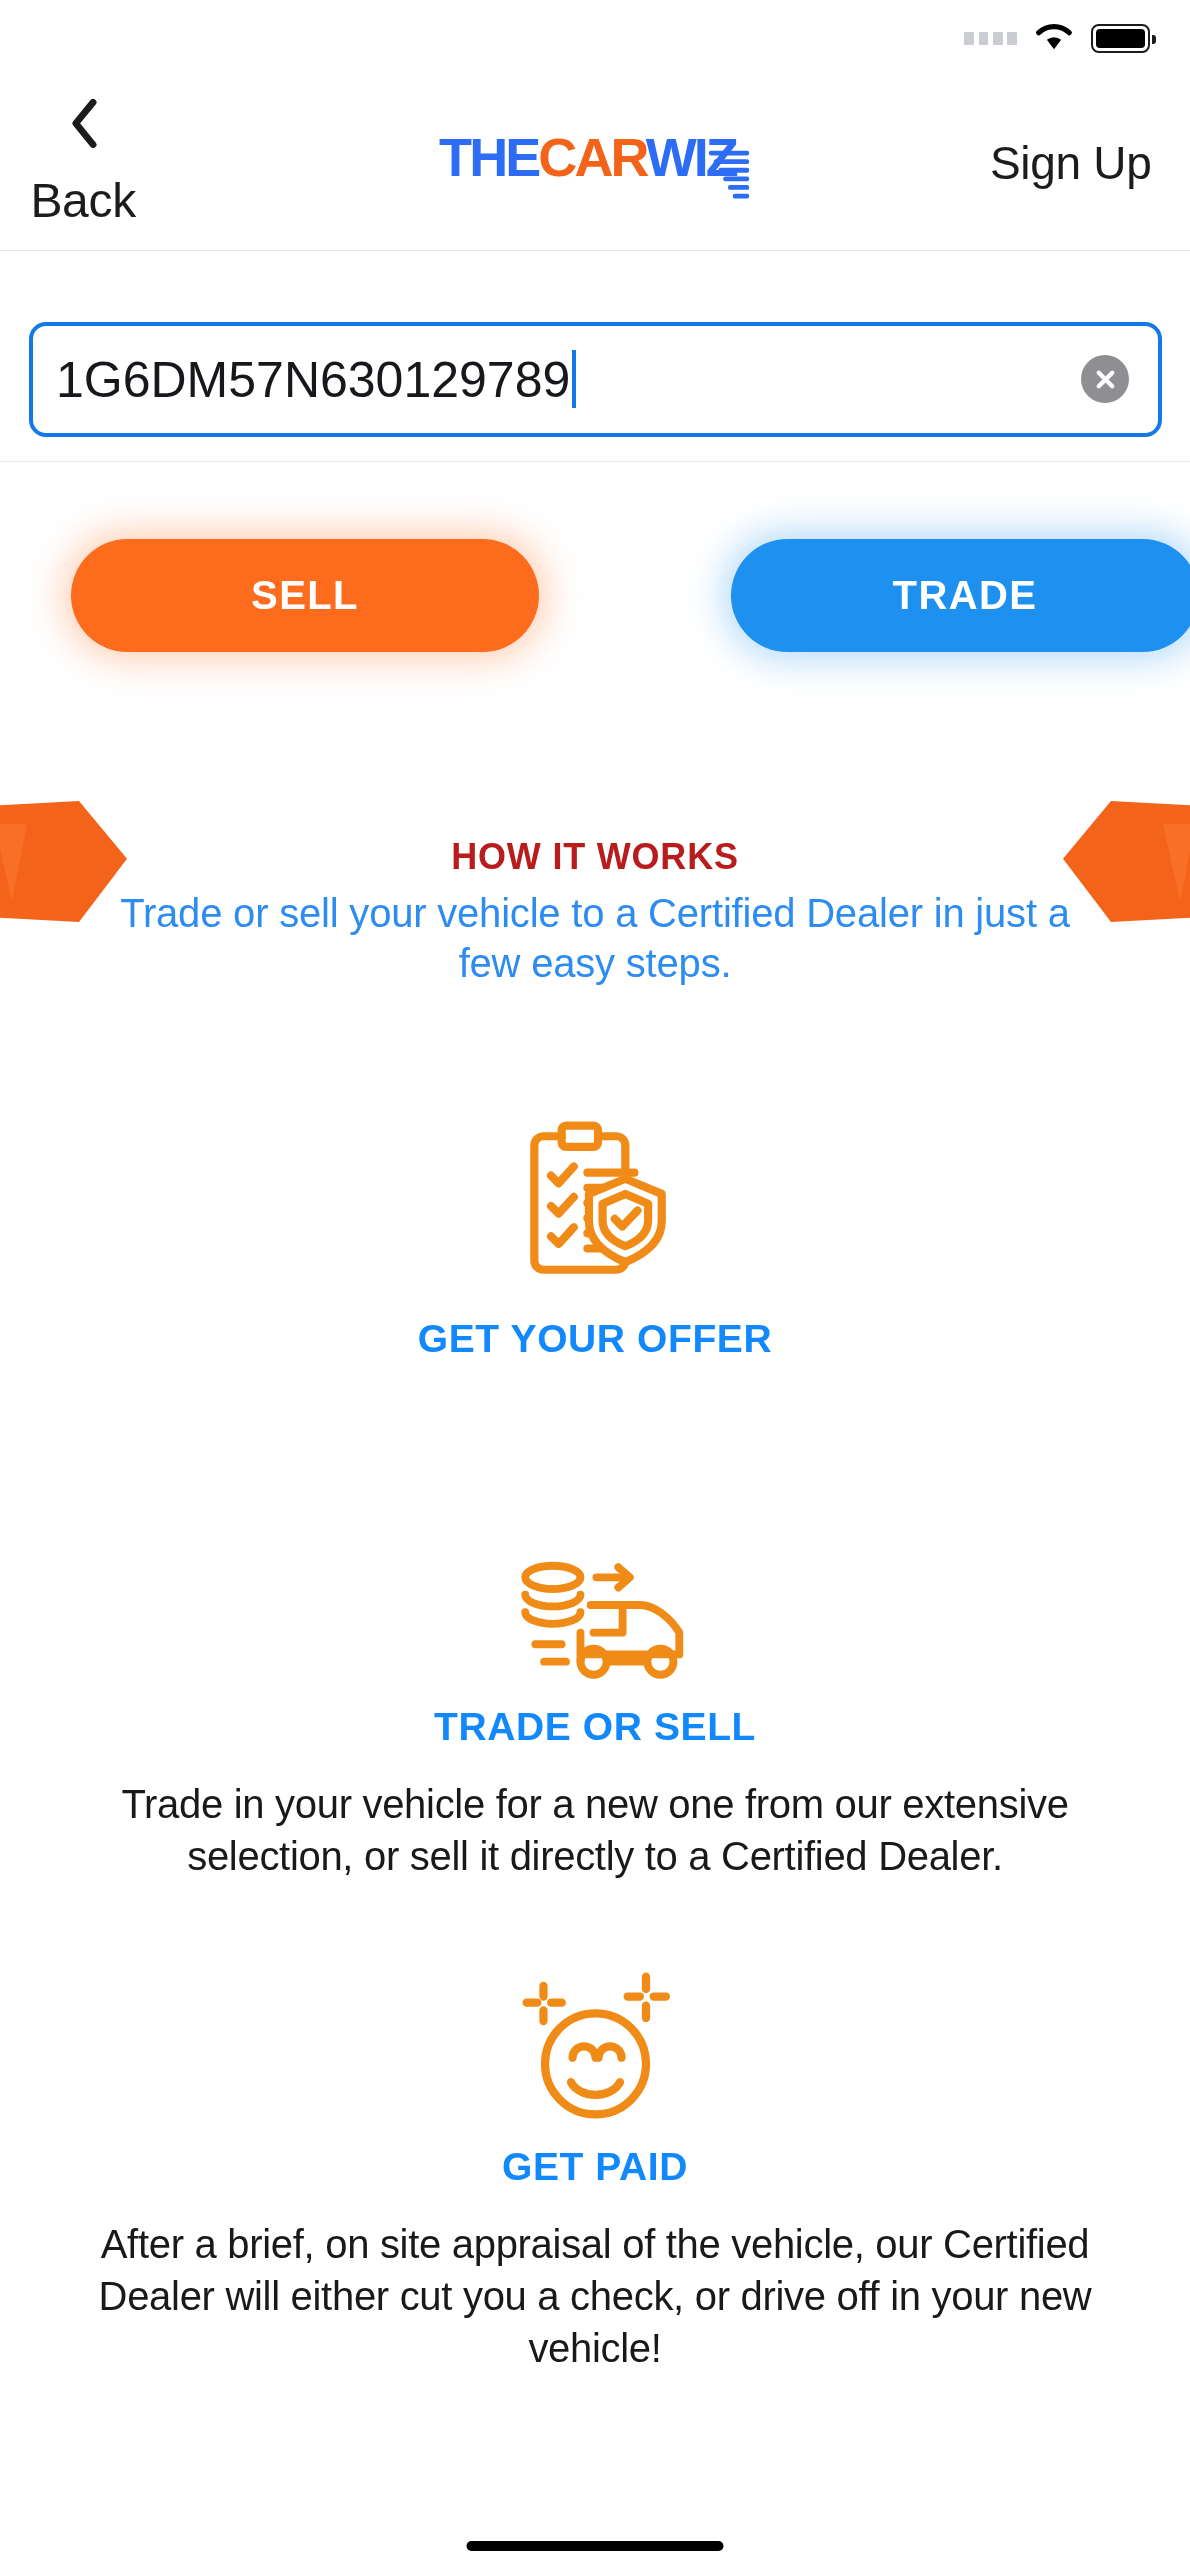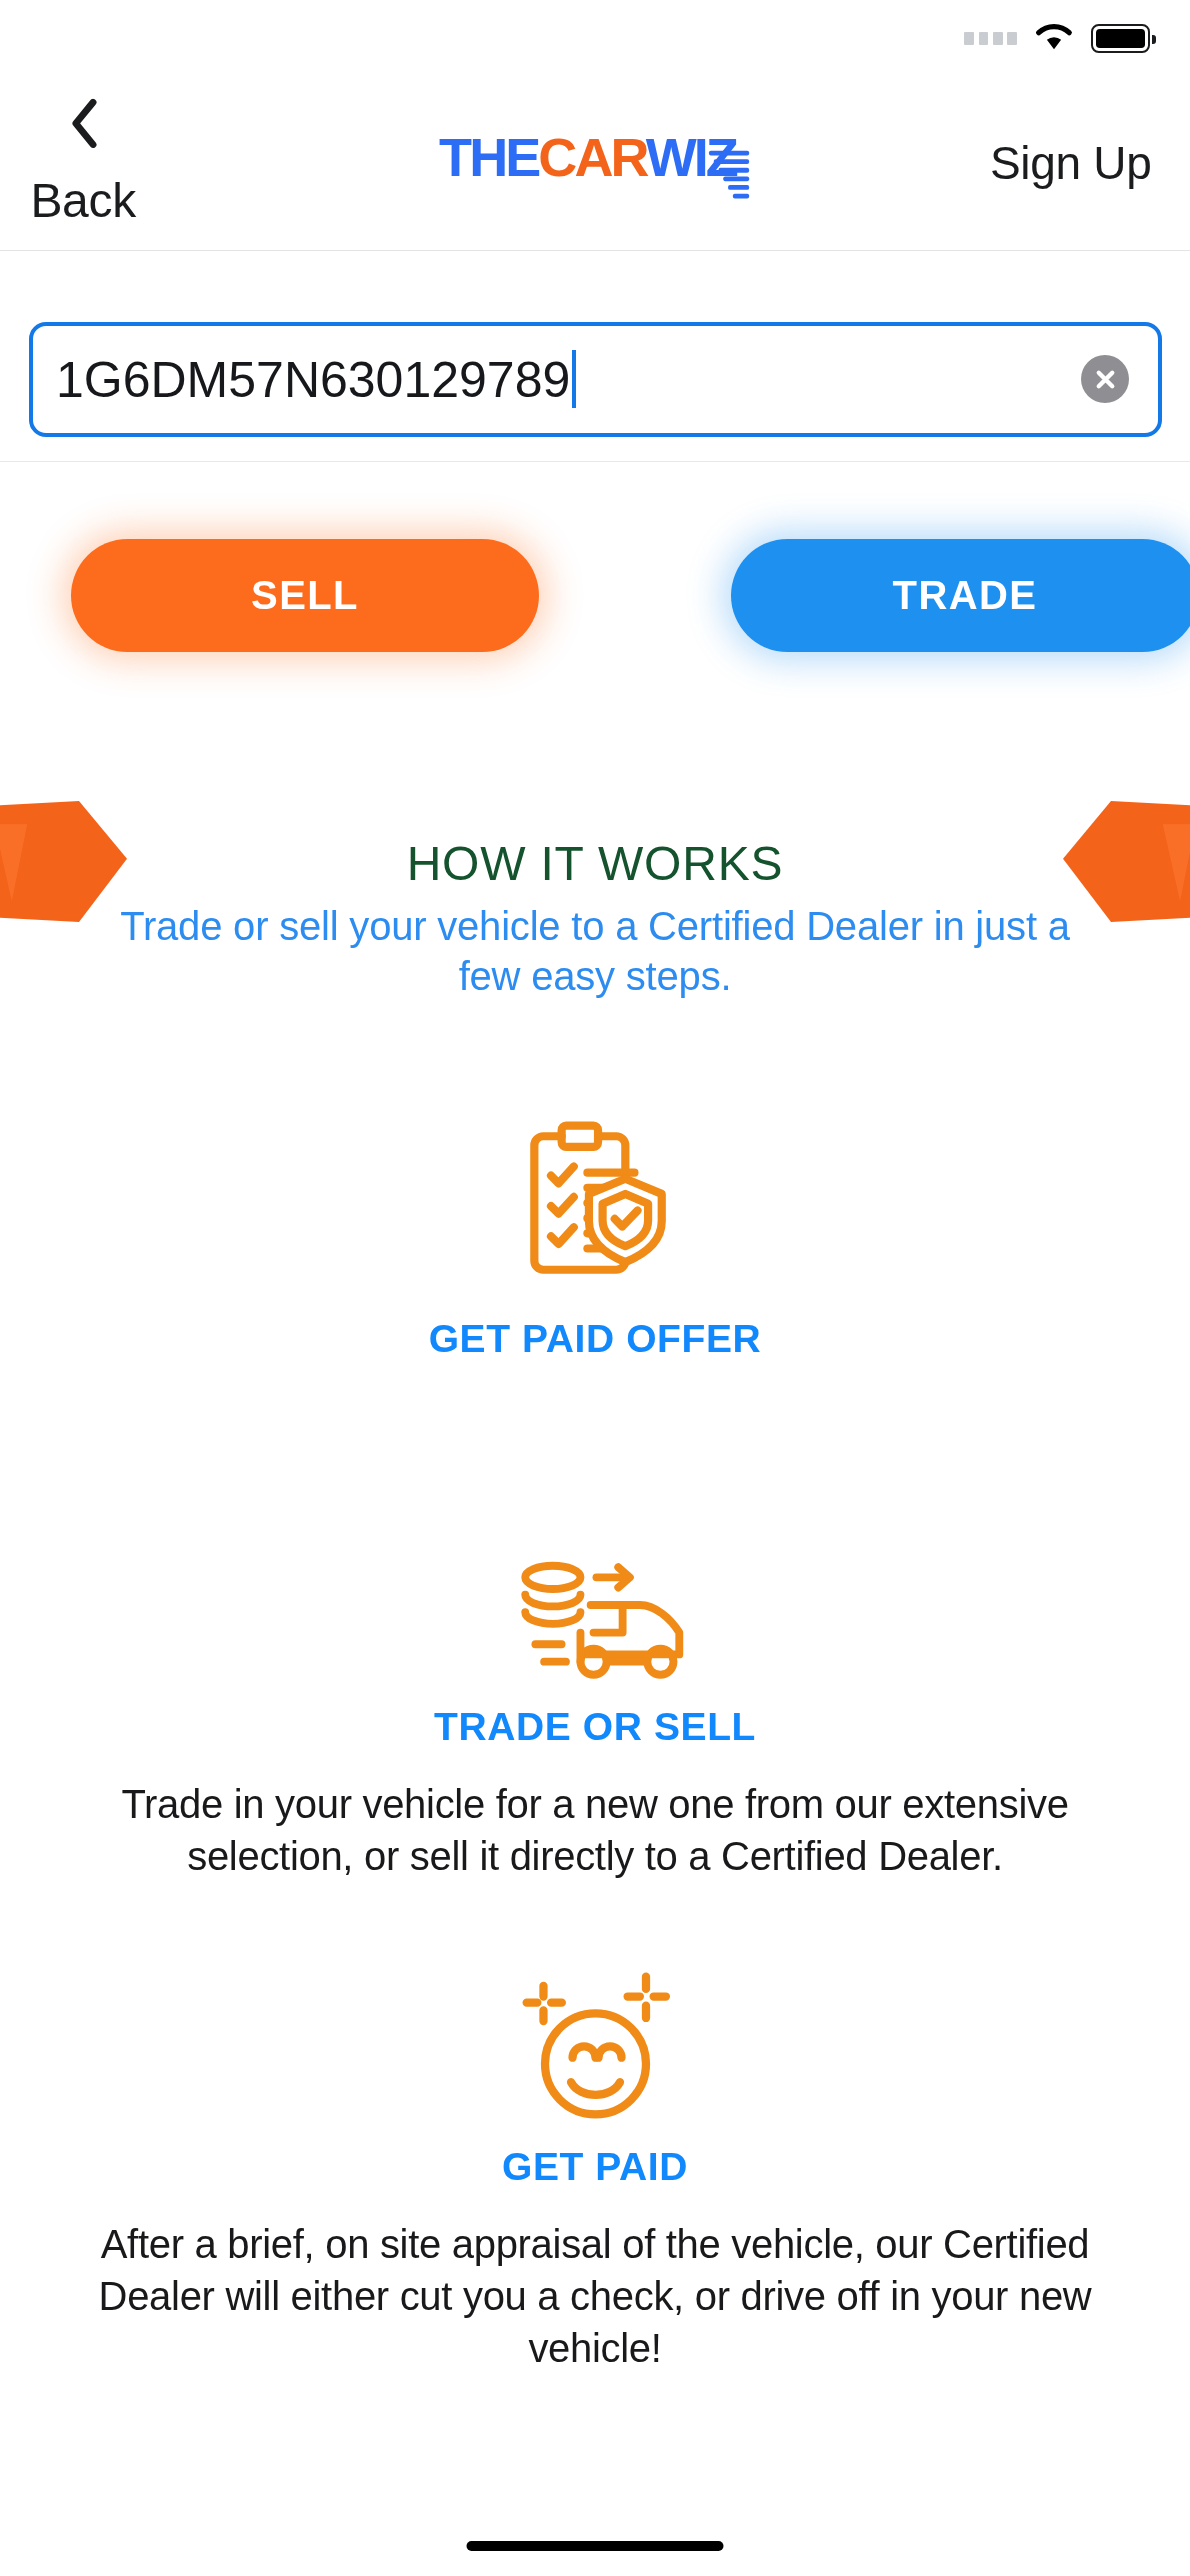--- a/index.html
+++ b/index.html
@@ -107,21 +107,21 @@
   
   .deco { position:absolute; pointer-events:none; }
   .deco-left  { left:-65px; top:801px; }
   .deco-right { right:-65px; top:801px; }
 
   
   .hiw {
     position:absolute; top:836px; left:0; width:1190px; text-align:center;
   }
   .hiw-title {
-    font-size:48px; font-weight:400; color:#14532d; letter-spacing:0.8px;
+    font-size:36px; font-weight:700; color:#b91c1c; letter-spacing:0.8px;
   }
   .hiw-sub {
     margin-top:9.6px; font-size:40px; color:#2d8cf0; line-height:1.26;
     padding:0 115px; letter-spacing:-0.2px;
   }
 
   
   .step { position:absolute; left:0; width:1190px; text-align:center; }
   .step-icon { display:flex; justify-content:center; align-items:center; }
   .step-title {
@@ -247,21 +247,21 @@
           <path d="M55 60 H80"></path>
           <path d="M55 70 H68"></path>
           <path d="M55 80 H80"></path>
           <path d="M55 90 H68"></path>
           <path d="M80 44 l24 10 v18 c0 14 -12 22 -24 27 c-12 -5 -24 -13 -24 -27 V54 z" fill="#fff"></path>
           <path d="M80 54 l15 6.5 v11 c0 9 -7.5 14 -15 17 c-7.5 -3 -15 -8 -15 -17 v-11 z"></path>
           <path d="M73 70.5 l5 5 l10 -10.5"></path>
         </g>
       </svg>
     </div>
-    <div class="step-title">GET PAID OFFER</div>
+    <div class="step-title">GET YOUR OFFER</div>
   </div>
 
   <div class="step" id="step2">
     <div class="step-icon">
       <svg width="192" height="125" viewBox="0 0 130 86">
         <g fill="none" stroke="#ef8b16" stroke-width="5.4" stroke-linecap="round" stroke-linejoin="round">
           <ellipse cx="36" cy="14" rx="19" ry="8"></ellipse>
           <path d="M17 26 a19 8 0 0 0 38 0"></path>
           <path d="M17 38 a19 8 0 0 0 38 0"></path>
           <path d="M66 14 H88"></path>

